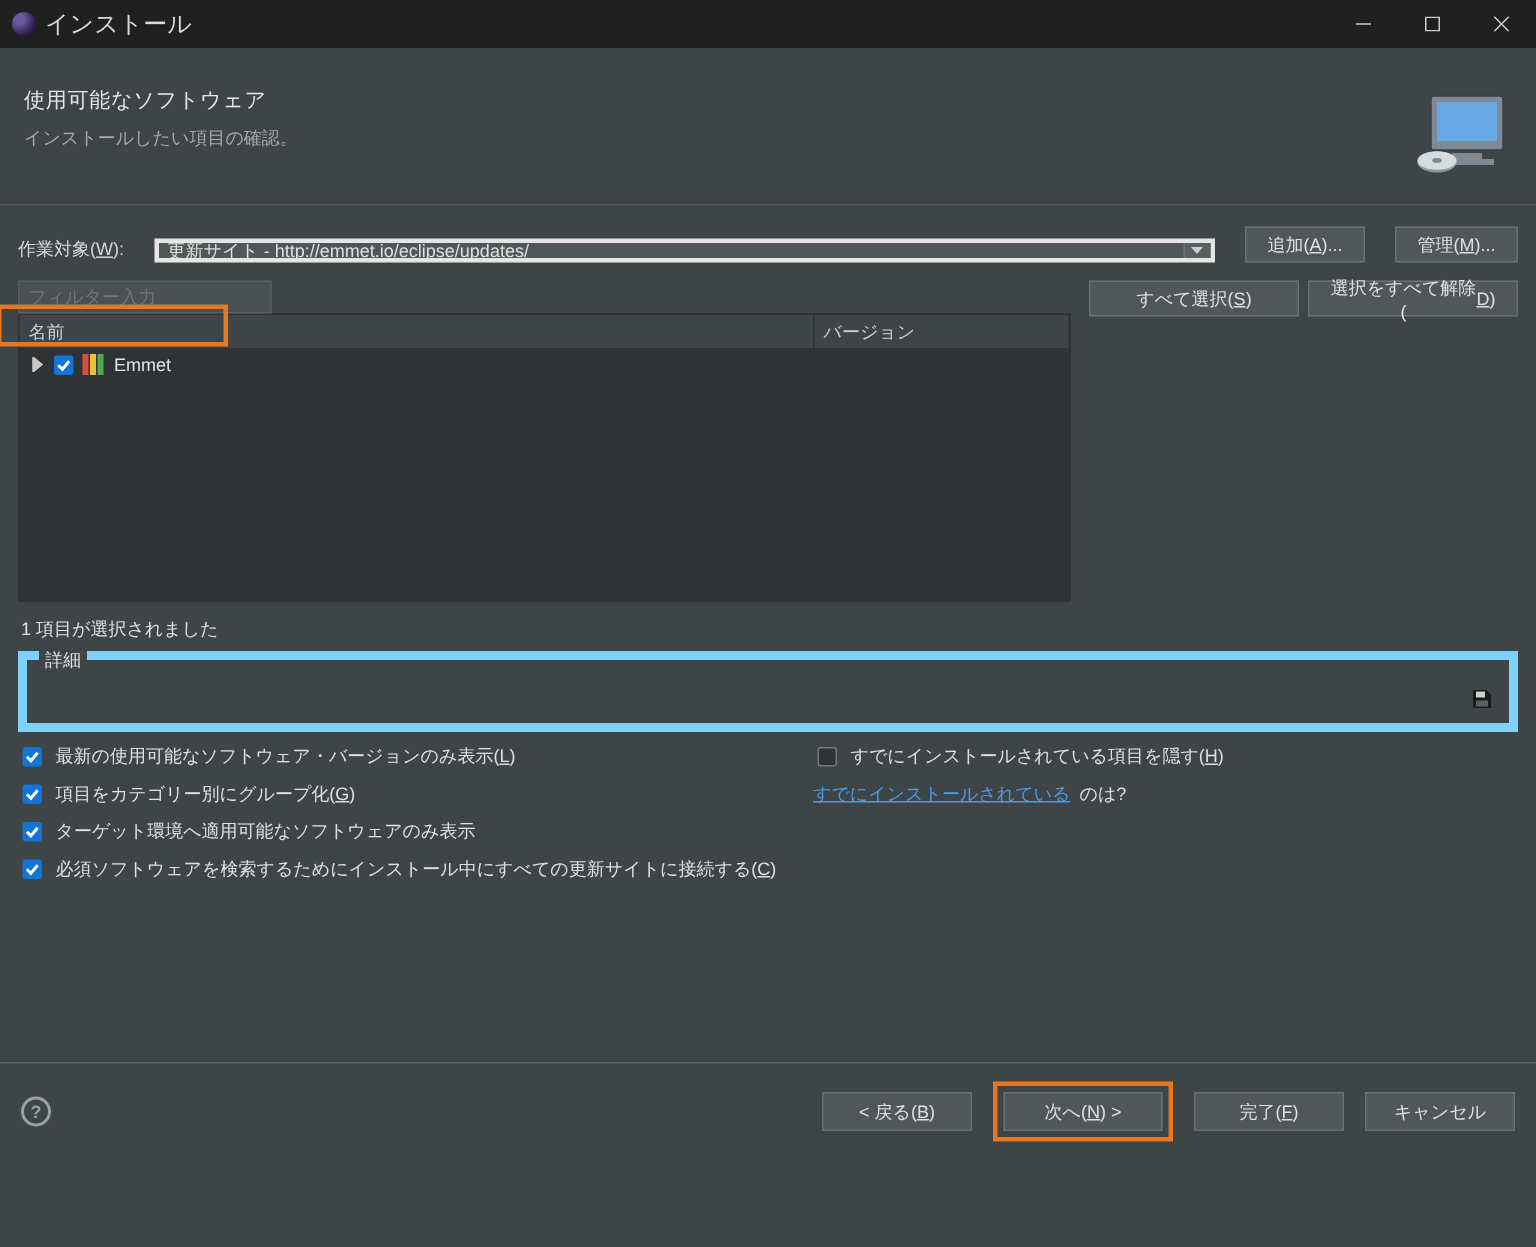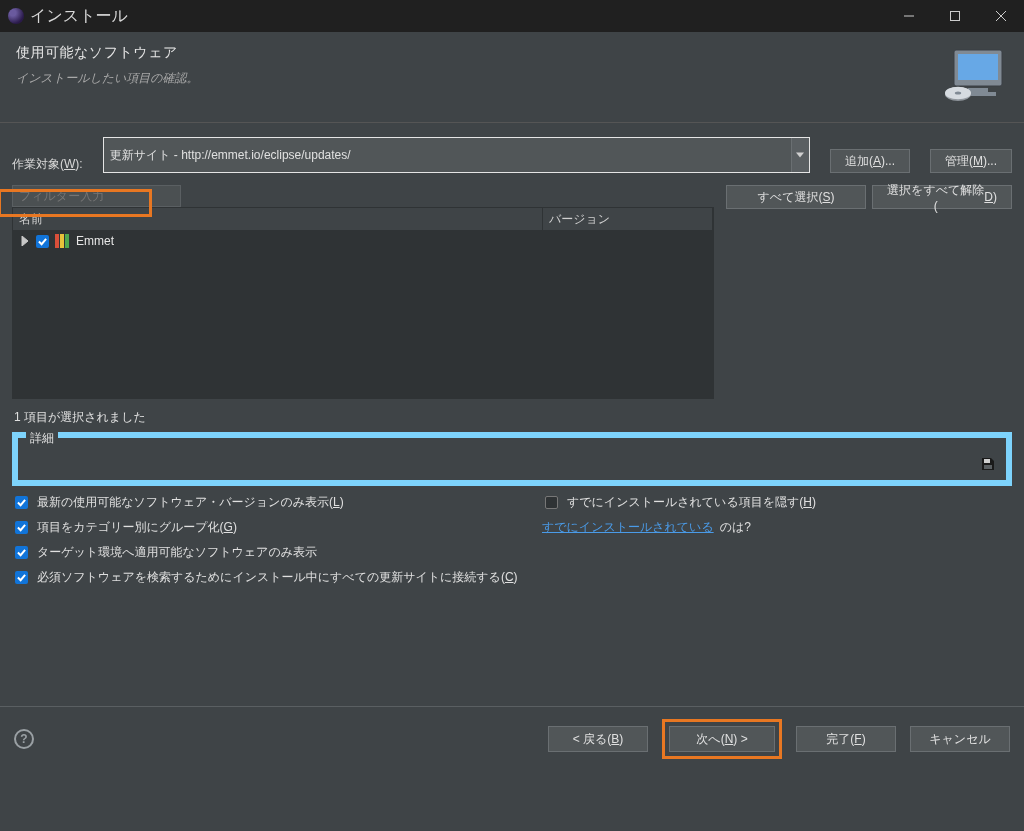--- a/index.html
+++ b/index.html
@@ -28,48 +28,48 @@
   .titlebar .spacer { flex: 1; }
   .winbtn {
     width: 46px; height: 32px;
     display: flex; align-items: center; justify-content: center;
     color: #cccccc;
   }
   .winbtn svg { width: 10px; height: 10px; stroke: #cccccc; stroke-width: 1; fill: none; }
 
   .header-panel {
     background: #3f4447;
-    padding: 12px 16px 14px 16px;
+    padding: 26px 16px 14px 16px;
     display: flex;
     border-bottom: 1px solid #555;
     min-height: 80px;
   }
   .header-text h1 { font-size: 14px; font-weight: normal; color: #e6e6e6; margin-bottom: 8px; letter-spacing: 0.5px;}
-  .header-text p { font-size: 12px; color: #a8a8a8; font-style: italic; }
+  .header-text p { font-size: 12px; color: #a8a8a8; }
   .header-spacer { flex: 1; }
   .header-icon {
     width: 64px; height: 64px;
     align-self: flex-start;
   }
 
   .content {
     padding: 8px 12px 0 12px;
   }
 
   .row { display: flex; align-items: flex-end; gap: 20px; }
   .work-row { margin: 6px 0 12px 0; }
   .work-label { color: #d8d8d8; font-size: 12px; white-space: nowrap; }
   .work-label .ul { text-decoration: underline; }
 
   .combo {
     flex: 1;
     display: flex;
     background: #515658;
-    border: 1px solid #e5e5e5;
-    height: 36px;
+    border: 3px solid #e5e5e5;
+    height: 16px;
   }
   .combo input {
     flex: 1; background: transparent; border: none; color: #e0e0e0;
     padding: 0 6px; font-size: 12px; outline: none;
     font-family: inherit;
   }
   .combo .dd {
     width: 18px; background: #5a5f62;
     display: flex; align-items: center; justify-content: center;
     border-left: 1px solid #6a6f72;

